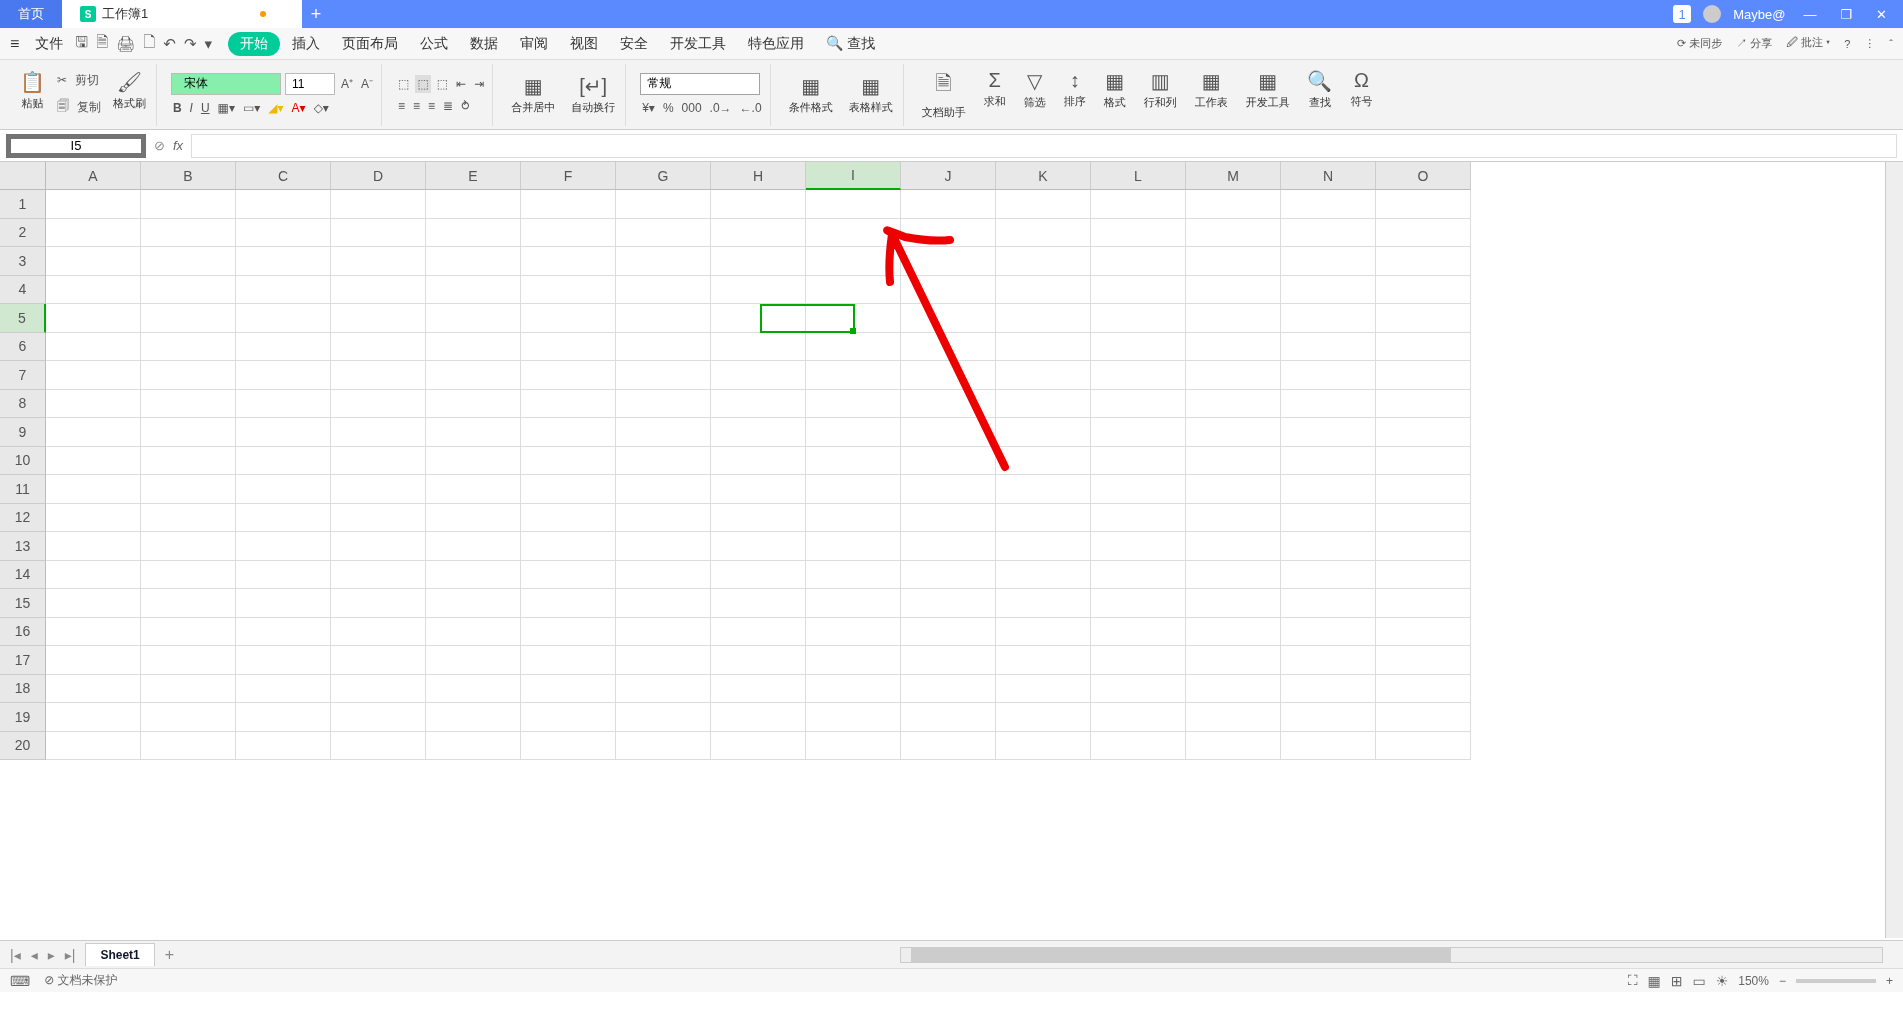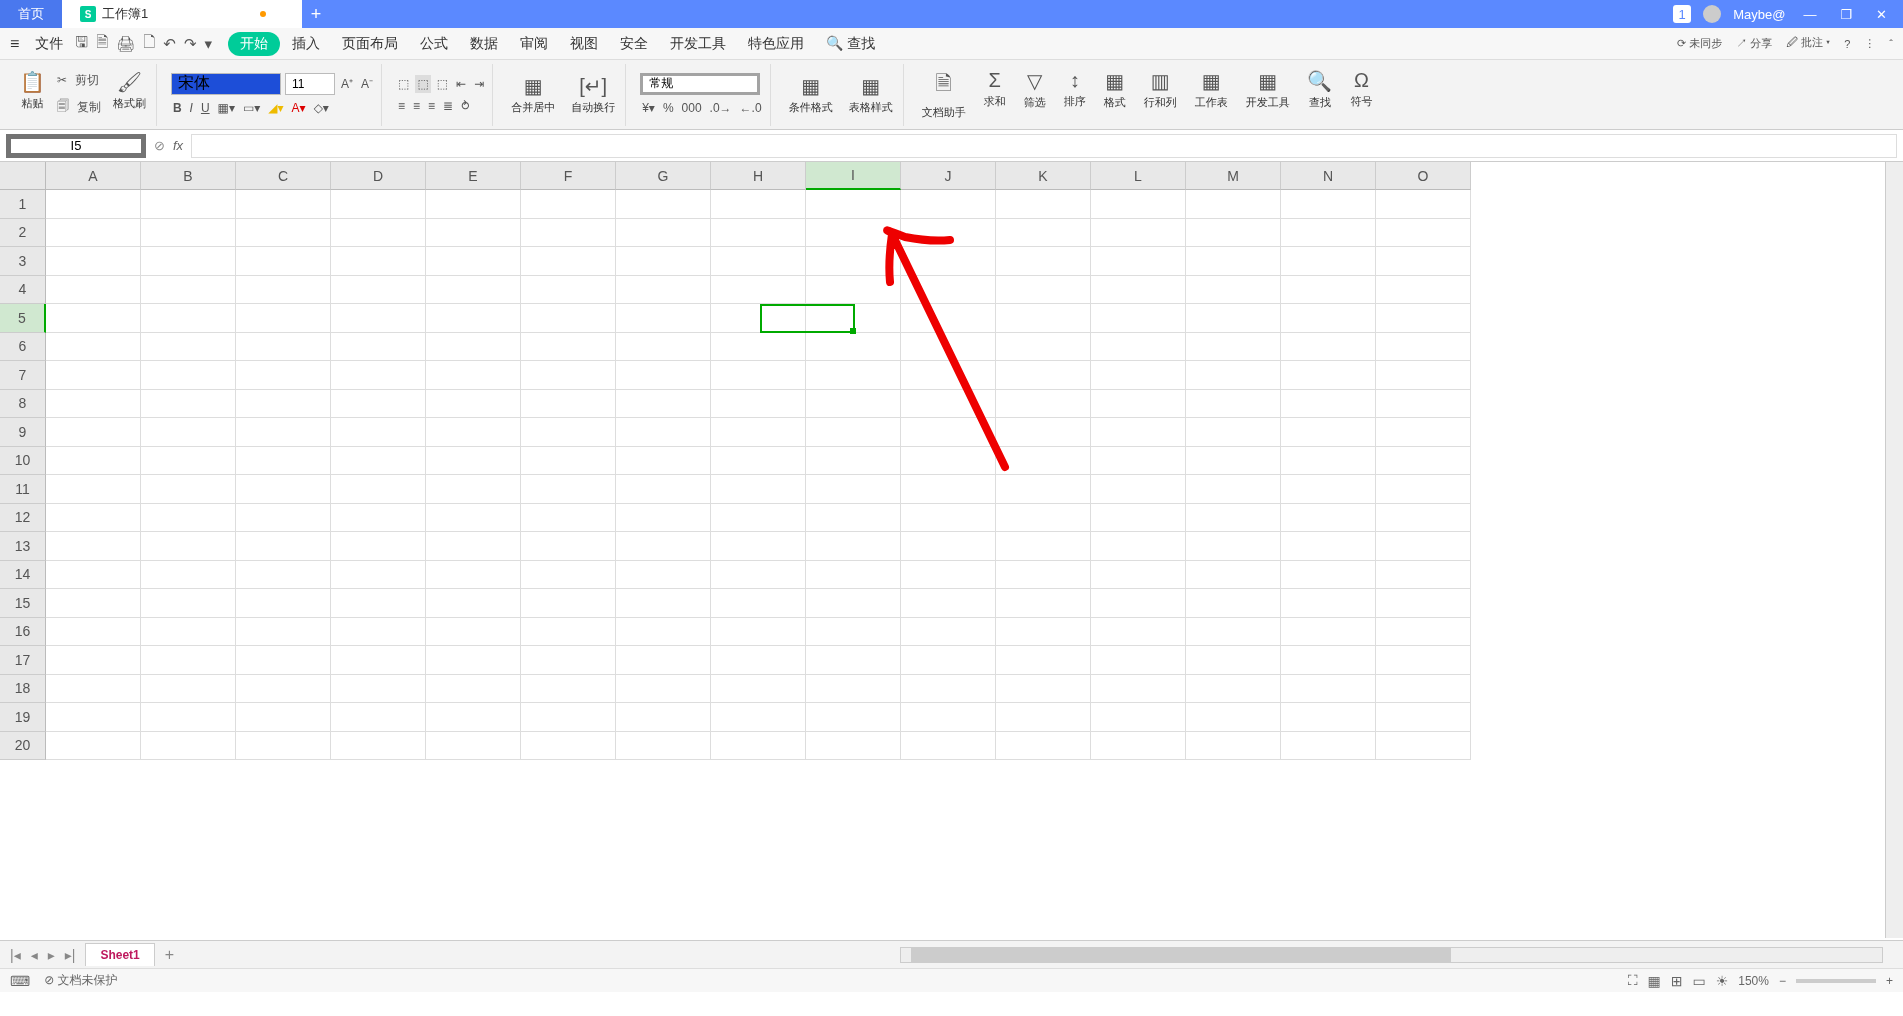--- a/index.html
+++ b/index.html
@@ -29,23 +29,23 @@
 .menubar-right { position: absolute; right: 10px; display: flex; align-items: center; gap: 14px; color: #555; }
 .menubar-right span { font-size: 11px; }
 
 
 .ribbon { height: 70px; background: #f3f3f3; border-bottom: 1px solid #ccc; display: flex; align-items: center; padding: 4px 10px; gap: 8px; }
 .rgroup { display: flex; flex-direction: column; align-items: center; justify-content: center; height: 62px; padding: 0 6px; border-right: 1px solid #ddd; }
 .rbig { display: flex; flex-direction: column; align-items: center; font-size: 11px; gap: 2px; padding: 0 4px; }
 .ricon { font-size: 20px; color: #555; }
 .rrow { display: flex; gap: 4px; align-items: center; font-size: 12px; color: #555; }
 .rrow span { padding: 2px; }
-.font-name { width: 110px; height: 22px; border: 1px solid #bbb; background: #1d4ed8; padding: 0 6px; font-size: 16px; }
+.font-name { width: 110px; height: 22px; border: 1px solid #bbb; background: #86efac; padding: 0 12px; font-size: 12px; }
 .font-size { width: 50px; height: 22px; border: 1px solid #bbb; background: #fff; padding: 0 6px; font-size: 12px; }
-.numfmt { width: 120px; height: 22px; border: 3px solid #a3a3a3; background: #fff; padding: 0 6px; font-size: 12px; }
+.numfmt { width: 120px; height: 22px; border: 1px solid #a3a3a3; background: #fff; padding: 0 6px; font-size: 12px; }
 .rcol { display: flex; flex-direction: column; gap: 4px; }
 
 
 .fbar { height: 32px; border-bottom: 1px solid #ccc; display: flex; align-items: center; padding: 0 6px; gap: 8px; }
 .namebox { width: 140px; height: 24px; border: 5px solid #737373; text-align: center; font-size: 13px; background: #fff; }
 .fx { font-style: italic; color: #666; }
 .fbody { flex: 1; height: 24px; border: 1px solid #ddd; background: #fff; }
 
 
 .grid-wrap { position: relative; height: 778px; background: #fff; overflow: hidden; }
@@ -61,21 +61,21 @@
 .cell { width: 95px; height: 28.5px; border-right: 1px solid #ddd; border-bottom: 1px solid #ddd; font-size: 14px; display: flex; align-items: center; padding: 0 4px; }
 .merged-title { position: absolute; left: 46px; top: 28px; width: 1425px; height: 28.5px; display: flex; align-items: center; justify-content: center; font-size: 18px; font-family: SimSun, serif; border-bottom: 1px solid #ddd; pointer-events: none; }
 .selcell { position: absolute; border: 2px solid #0a0; pointer-events: none; }
 .selhandle { position: absolute; width: 6px; height: 6px; background: #0a0; right: -3px; bottom: -3px; }
 
 
 .annot { position: absolute; pointer-events: none; }
 
 
 .sheetbar { height: 28px; border-top: 1px solid #ccc; background: #f3f3f3; display: flex; align-items: center; padding: 0 10px; gap: 10px; position: relative; }
-.sheet-tab { background: #fff; border: 1px solid #ccc; border-bottom: none; padding: 4px 14px; font-size: 12px; color: #be185d; font-weight: bold; }
+.sheet-tab { background: #fff; border: 1px solid #ccc; border-bottom: none; padding: 4px 14px; font-size: 12px; color: #0f172a; font-weight: bold; }
 .sheetbar .nav { color: #888; font-size: 14px; }
 .hscroll { position: absolute; right: 20px; left: 900px; height: 16px; background: #eee; border: 1px solid #ccc; }
 .hthumb { position: absolute; left: 10px; width: 540px; height: 14px; background: #ccc; }
 
 
 .statusbar { height: 24px; background: #f7f7f7; border-top: 1px solid #ddd; display: flex; align-items: center; padding: 0 10px; gap: 14px; font-size: 12px; color: #666; position: relative; }
 .statusbar-right { position: absolute; right: 10px; display: flex; align-items: center; gap: 10px; }
 .sicon { font-size: 14px; }
 
 .vscroll { position: absolute; right: 0; top: 162px; width: 18px; height: 776px; background: #eee; border-left: 1px solid #ccc; }

